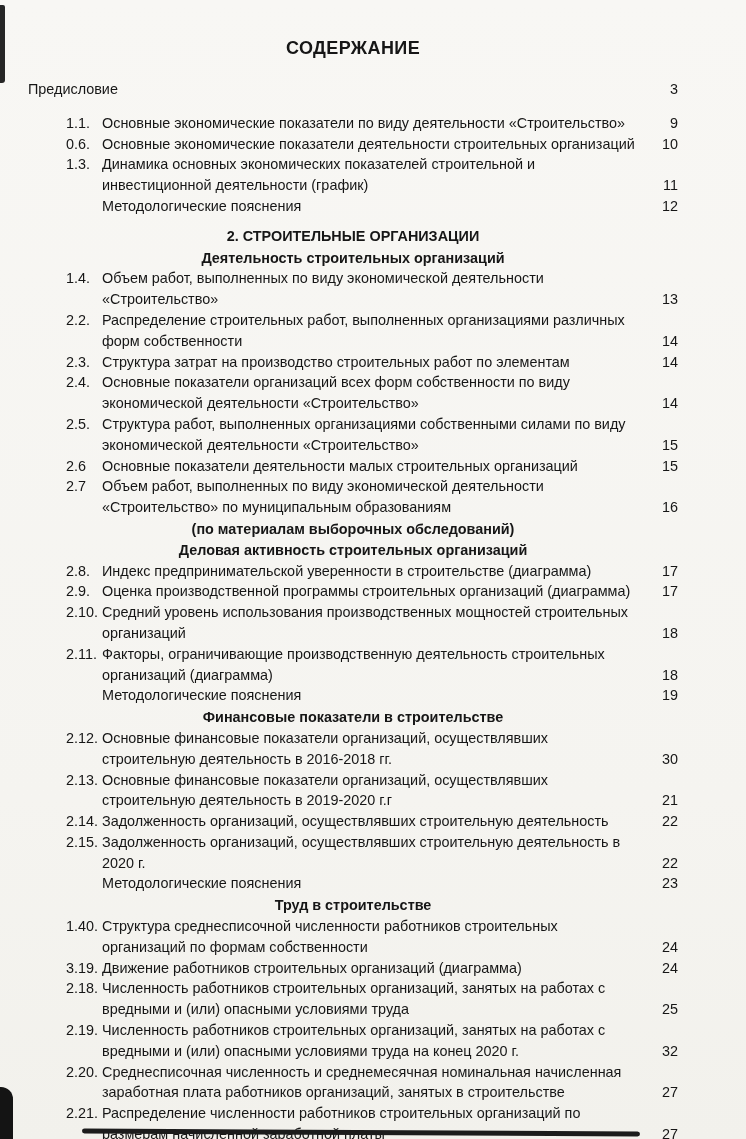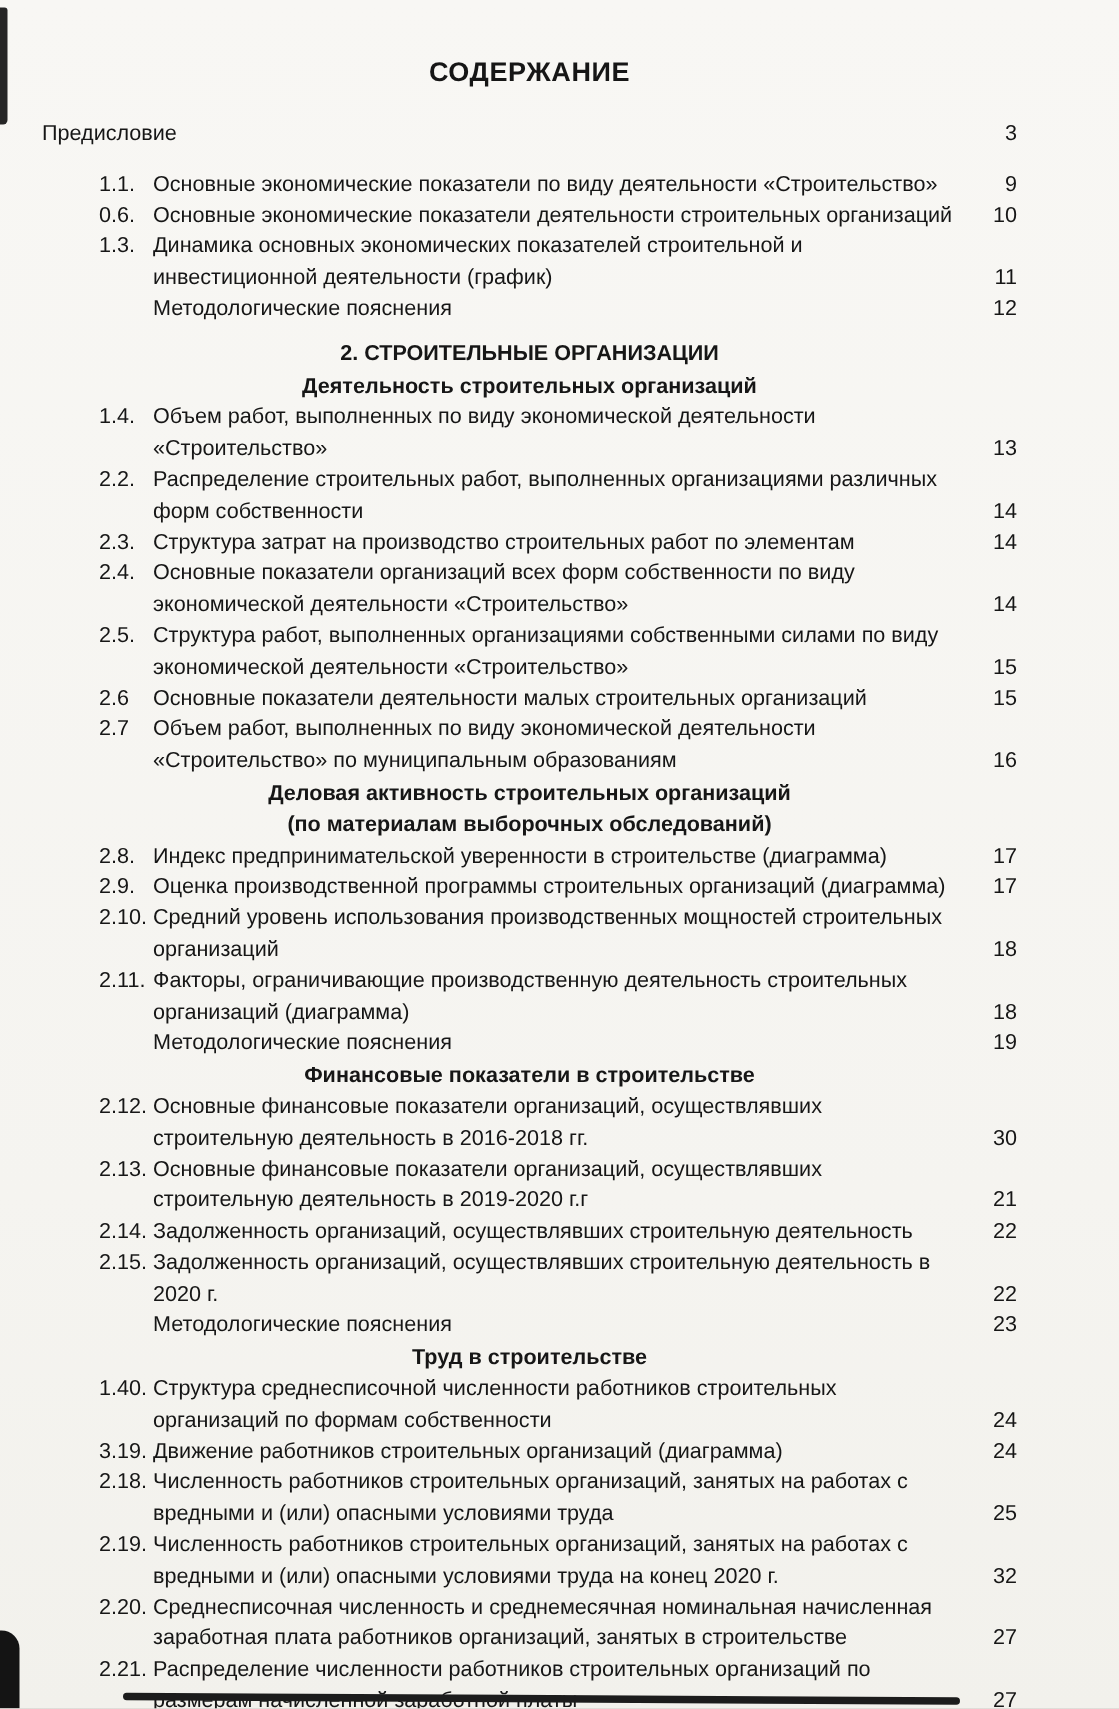--- a/index.html
+++ b/index.html
@@ -121,22 +121,22 @@
           <span class="num">2.6</span>
           <span class="txt">Основные показатели деятельности малых строительных организаций</span>
           <span class="pg">15</span>
         </div>
         <div class="toc-entry">
           <span class="num">2.7</span>
           <span class="txt">Объем работ, выполненных по виду экономической деятельности «Строительство» по муниципальным образованиям</span>
           <span class="pg">16</span>
         </div>
         <div class="toc-heading lvl2">
+          <div>(по материалам выборочных обследований)</div>
           <div>Деловая активность строительных организаций</div>
-          <div>(по материалам выборочных обследований)</div>
         </div>
         <div class="toc-entry">
           <span class="num">2.8.</span>
           <span class="txt">Индекс предпринимательской уверенности в строительстве (диаграмма)</span>
           <span class="pg">17</span>
         </div>
         <div class="toc-entry">
           <span class="num">2.9.</span>
           <span class="txt">Оценка производственной программы строительных организаций (диаграмма)</span>
           <span class="pg">17</span>

